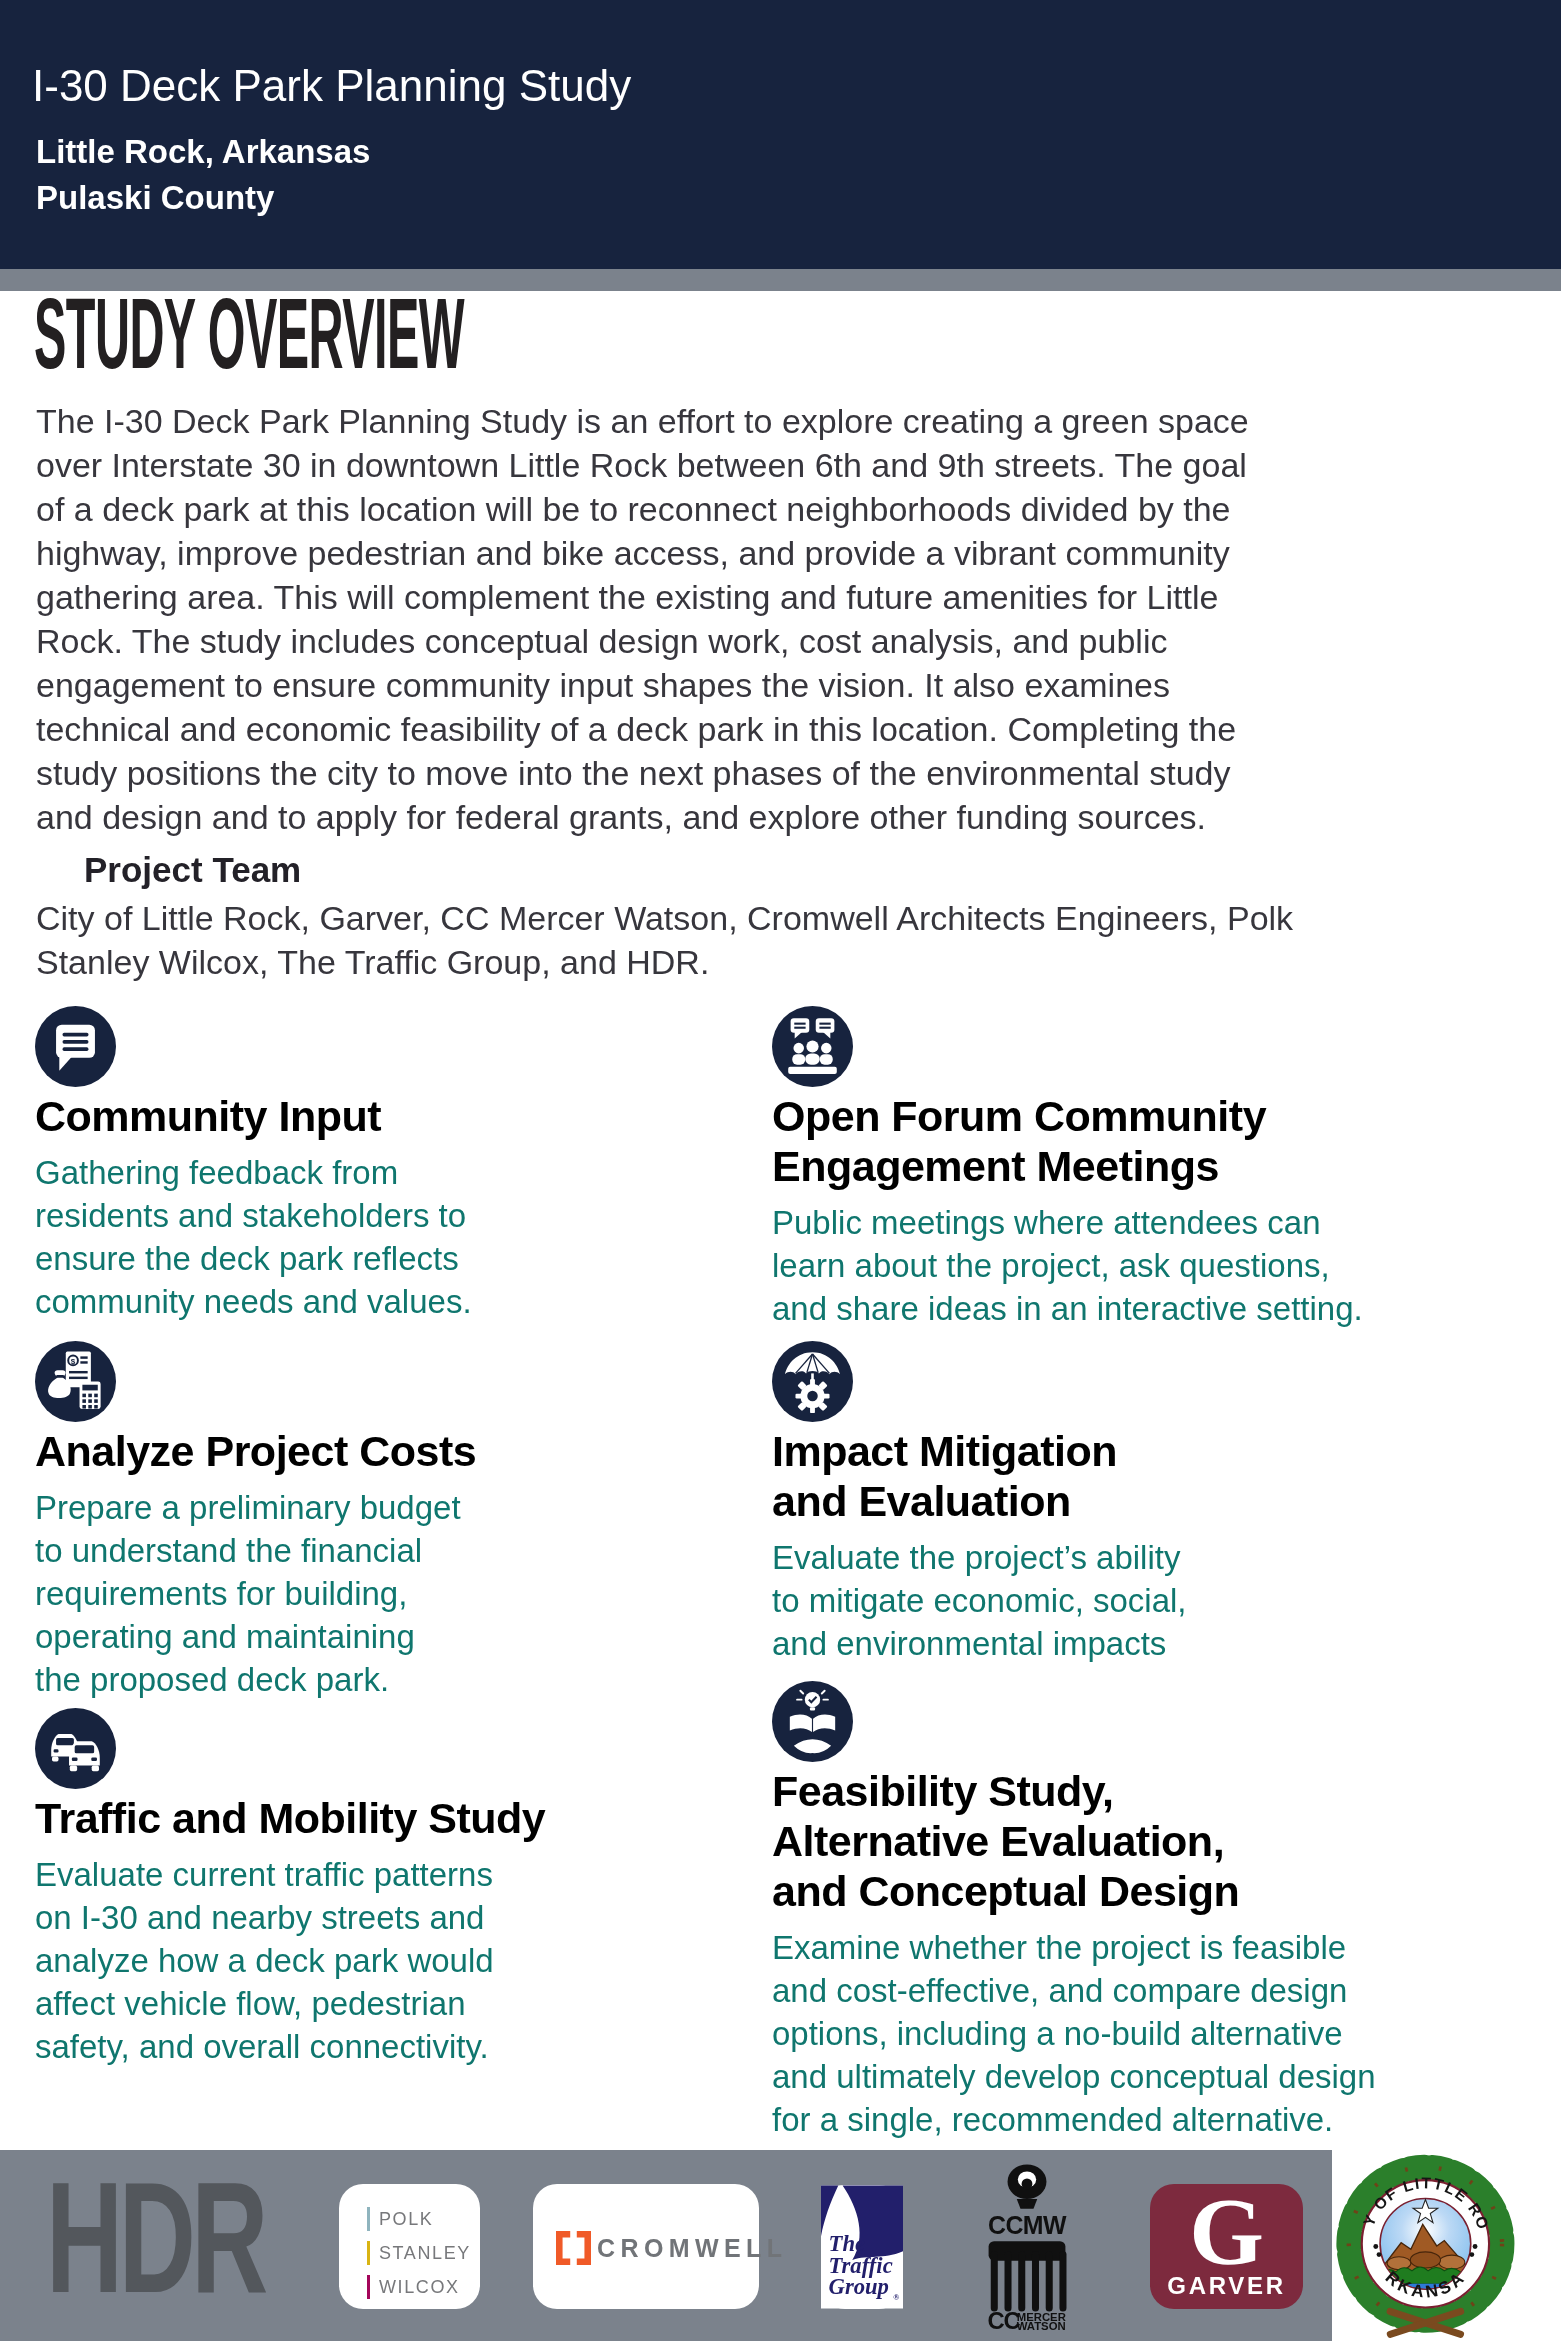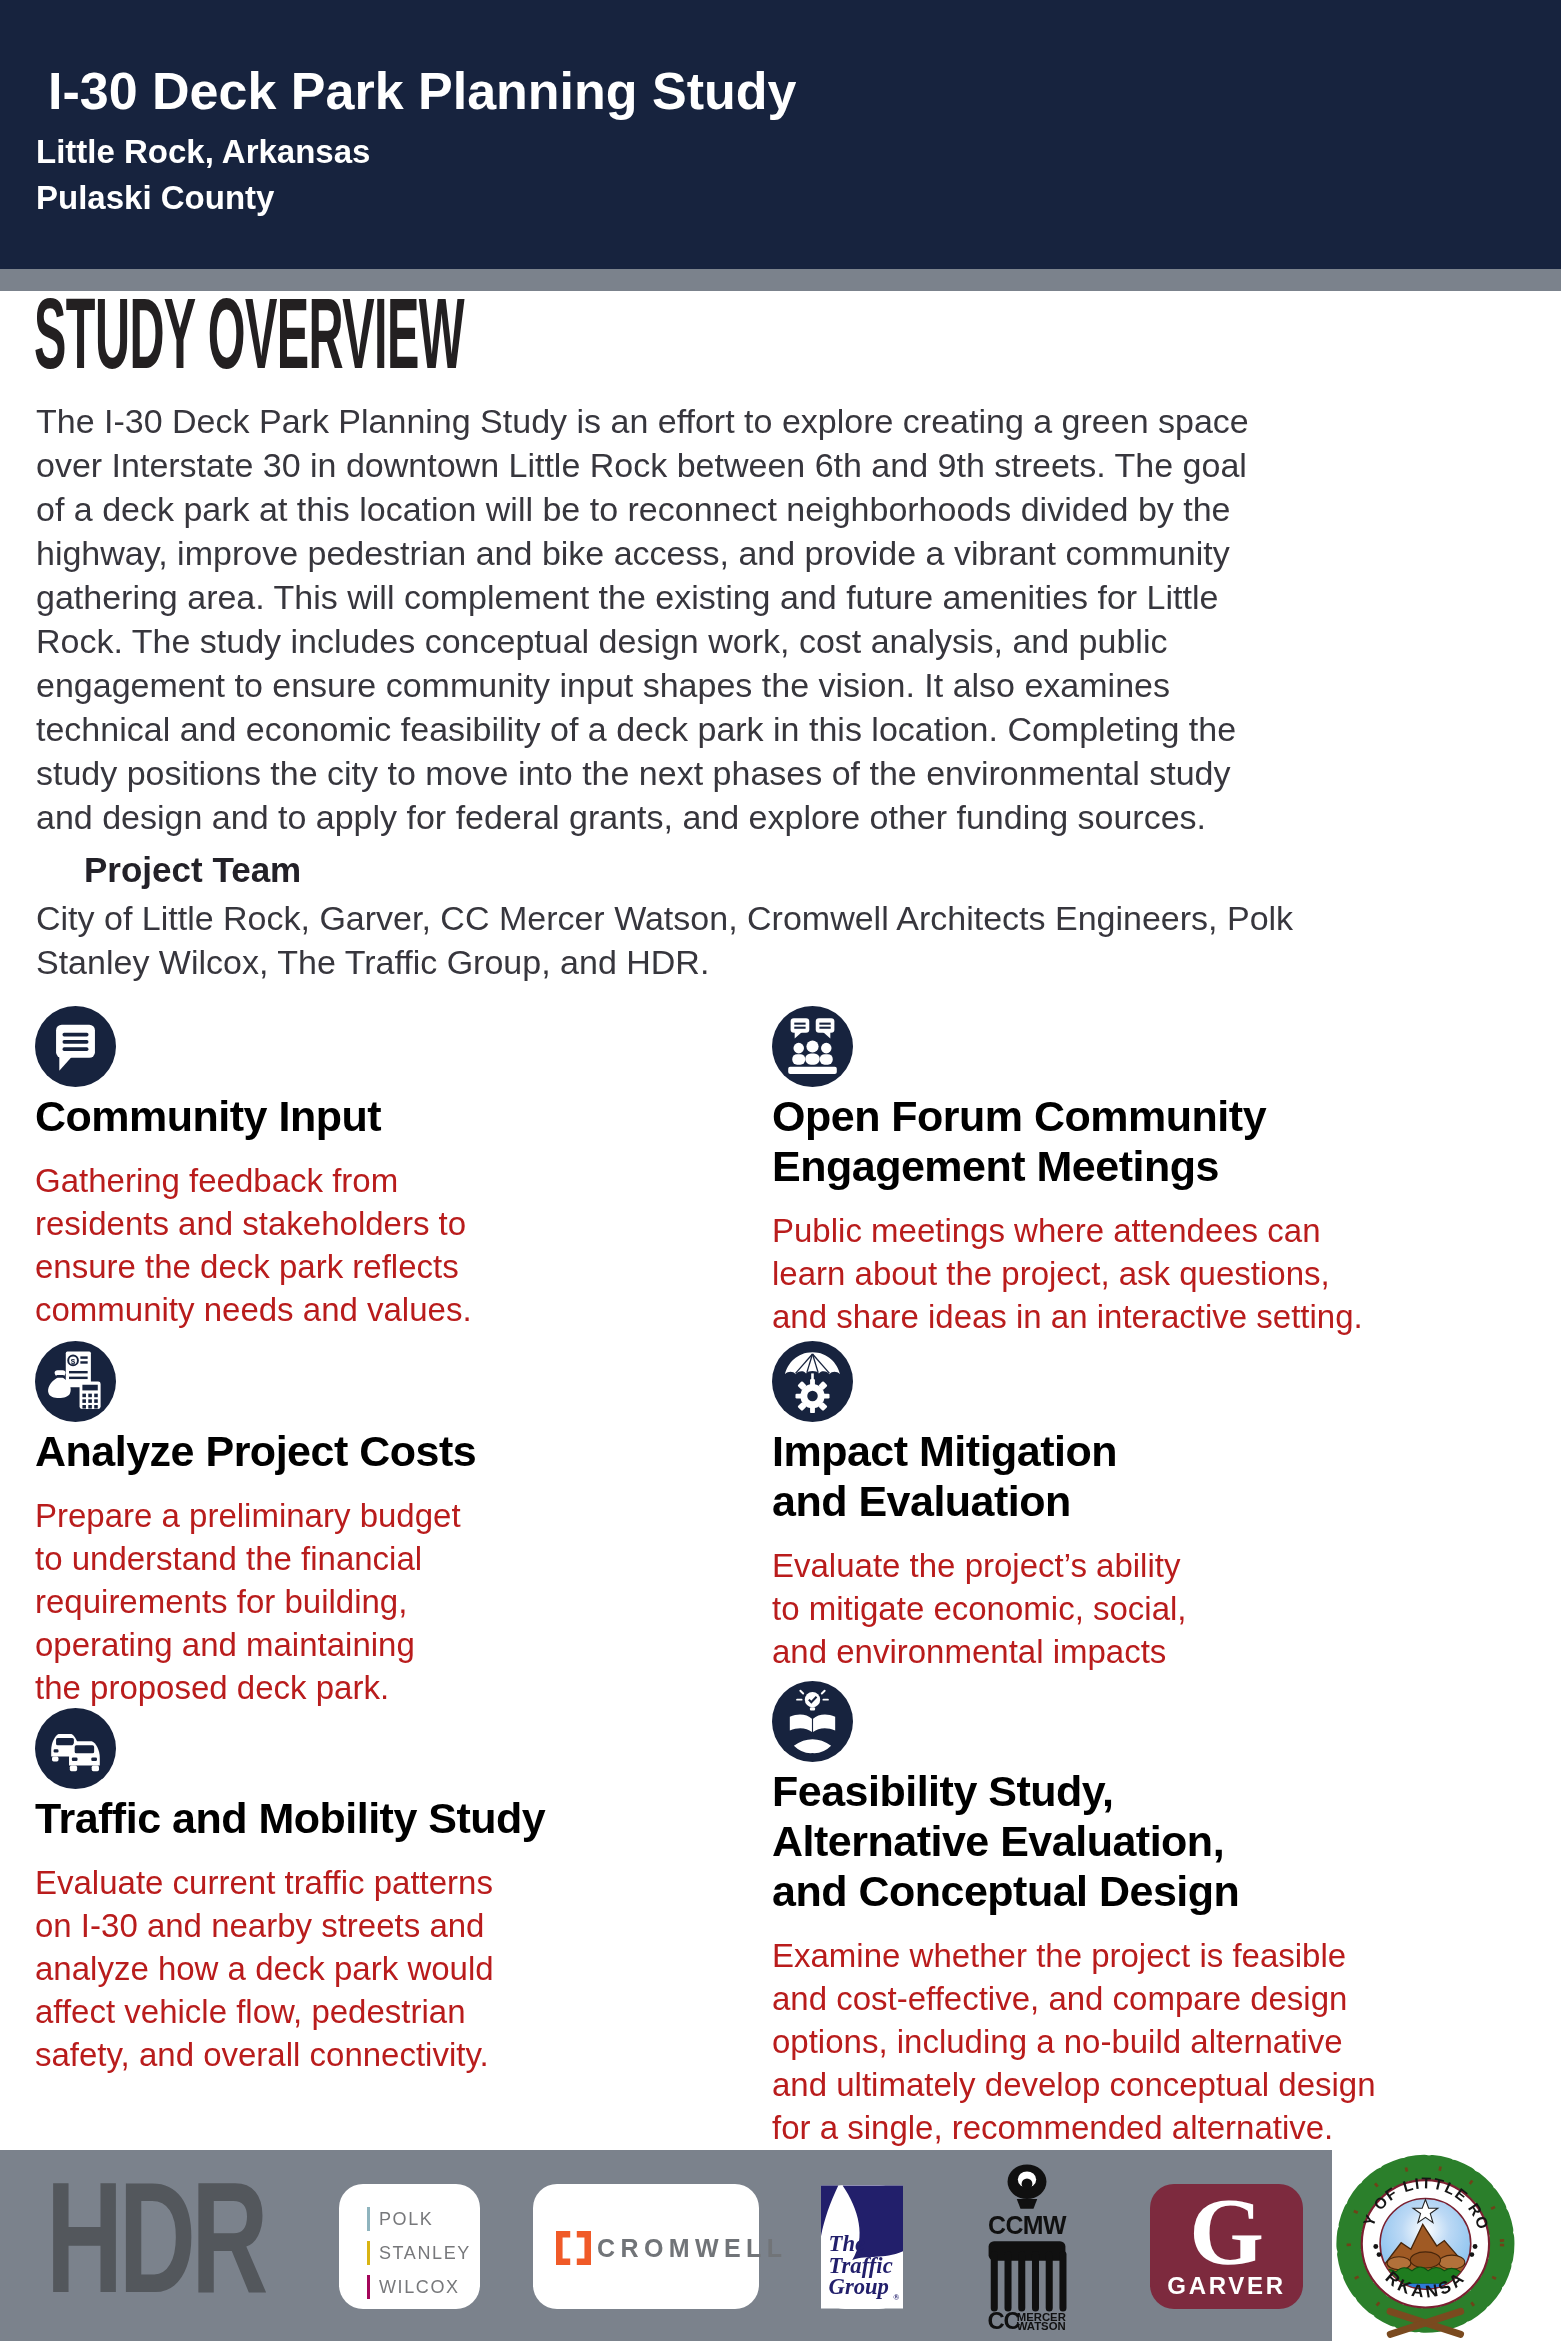--- a/index.html
+++ b/index.html
@@ -3,37 +3,37 @@
 <meta charset="utf-8">
 <style>
   * { margin:0; padding:0; box-sizing:border-box; }
   html,body { background:#ffffff; }
   .page {
     position:relative; width:1561px; height:2342px; overflow:hidden;
     background:#ffffff; font-family:"Liberation Sans", sans-serif;
   }
   
   .header { position:absolute; left:0; top:0; width:1561px; height:269px; background:#17233E; color:#fff; }
-  .header-title { position:absolute; left:48px; top:61px; font-size:52px; font-weight:700; letter-spacing:0; white-space:nowrap; }
+  .header-title { position:absolute; left:32px; top:61px; font-size:44px; font-weight:400; letter-spacing:0; white-space:nowrap; }
   .header-sub { position:absolute; left:36px; top:129px; font-size:33px; font-weight:700; line-height:46px; white-space:pre-line; }
   .gray-bar { position:absolute; left:0; top:269px; width:1561px; height:22px; background:#7B828C; }
   
   .study-overview {
     position:absolute; left:34px; top:283px; font-size:101px; font-weight:900; color:#232021;
     letter-spacing:-1.1px; line-height:1; white-space:nowrap;
     transform:scaleX(0.48); transform-origin:0 0;
   }
   .lede { position:absolute; left:36px; top:399px; width:1502px; font-size:34px; line-height:44px; color:#37363D; white-space:pre-line; }
   .team-heading { position:absolute; left:36px; top:850px; font-size:35px; font-weight:800; color:#232128;margin-left:48px; }
   .team-text { position:absolute; left:36px; top:896px; width:1502px; font-size:34px; line-height:44px; color:#37363D; white-space:pre-line; }
   
   .feature { position:absolute; width:721px; }
   .feature .icon-circle { display:block; width:81px; height:81px; }
   .feature h4 { margin-top:4.3px; font-size:43px; line-height:50px; font-weight:700; color:#000000; letter-spacing:-0.5px; white-space:pre-line; }
-  .feature p { margin-top:18px; font-size:33px; line-height:43px; color:#b91c1c; white-space:pre-line; }
+  .feature p { margin-top:10px; font-size:33px; line-height:43px; color:#0f766e; white-space:pre-line; }
   .f0 { left:35px;  top:1006px; }
   .f1 { left:772px; top:1006px; width:781px; }
   .f2 { left:35px;  top:1341px; }
   .f3 { left:772px; top:1341px; width:781px; }
   .f4 { left:35px;  top:1708px; }
   .f5 { left:772px; top:1681px; width:789px; }
   
   .footer { position:absolute; left:0; top:2150px; width:1332px; height:192px; background:#7B828C; }
   .logo-hdr {
     position:absolute; left:46px; top:8.7px; font-size:157px; line-height:157px; font-weight:900;

